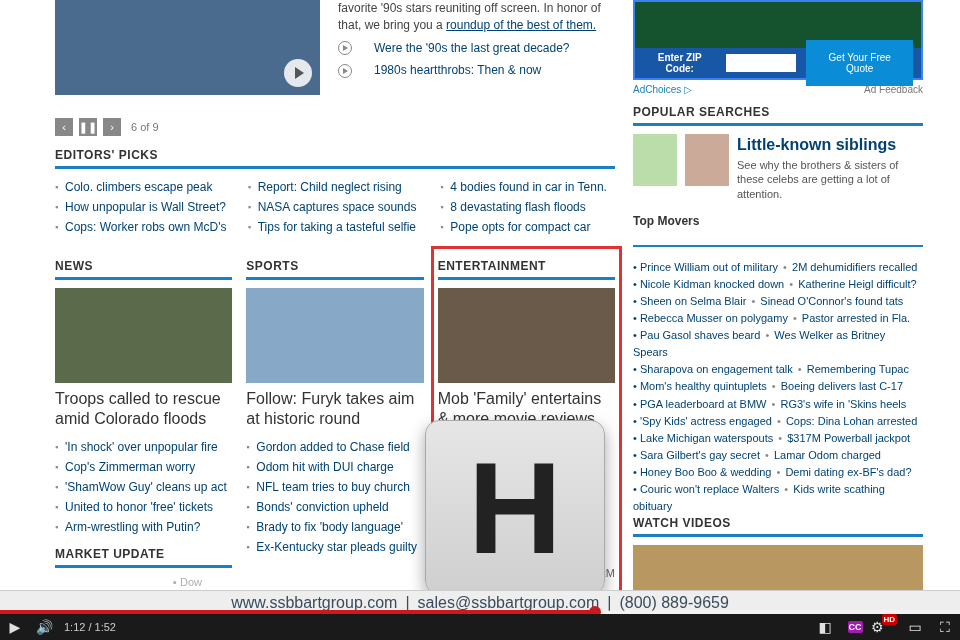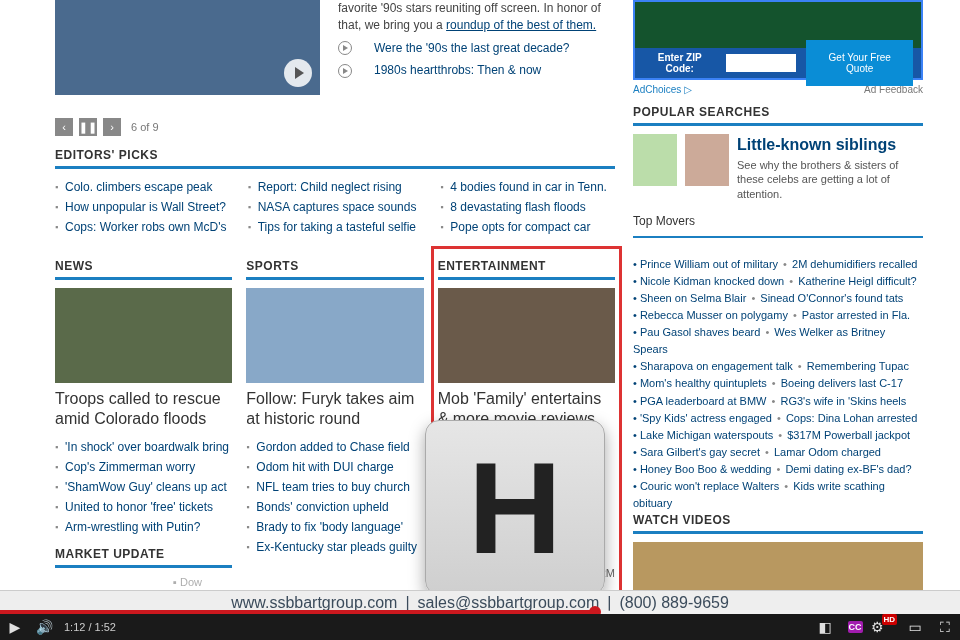--- a/index.html
+++ b/index.html
@@ -47,21 +47,21 @@
 .ad-bar .lbl { color: #fff; font-size: 10px; font-weight: bold; text-align: center; line-height: 1.1; }
 .ad-bar input { width: 70px; height: 18px; border: none; font-size: 11px; padding: 0 4px; }
 .ad-bar .quote-btn { background: #0a8dd6; color: #fff; font-size: 10px; font-weight: normal; padding: 12px 8px; border: none; cursor: pointer; }
 .ad-row { display: flex; justify-content: space-between; font-size: 10px; color: #777; margin-bottom: 10px; }
 
 .pop-row { display: flex; gap: 8px; margin-bottom: 12px; }
 .pop-row .face { width: 44px; height: 52px; background: #aaa; }
 .pop-row .txt { flex: 1; font-size: 11px; color: #555; line-height: 1.35; }
 .pop-row .txt .pt { font-weight: bold; font-size: 16px; color: #004276; display: block; margin-bottom: 2px; }
 
-.movers-head { font-size: 12px; font-weight: normal; border-bottom: 2px solid #1b7fc1; padding-bottom: 8px; margin-bottom: 18px; }
+.movers-head { font-size: 12px; font-weight: bold; border-bottom: 2px solid #1b7fc1; padding-bottom: 17px; margin-bottom: 12px; }
 .movers { font-size: 11px; line-height: 1.55; color: #004276; }
 .movers .row span.sep { color: #888; margin: 0 2px; }
 
 .key-overlay { position: absolute; left: 425px; top: 420px; width: 180px; height: 175px; background: linear-gradient(#e6e6e6,#cfcfcf); border: 1px solid #aaa; border-radius: 14px; box-shadow: 0 6px 16px rgba(0,0,0,.35); display: flex; align-items: center; justify-content: center; font-size: 130px; font-weight: bold; color: #222; font-family: Arial; }
 
 .footer-bar { position: absolute; left: 0; right: 0; bottom: 26px; height: 24px; background: #eee; display: flex; align-items: center; justify-content: center; gap: 8px; font-size: 16px; color: #3b4b5b; border-top: 1px solid #ccc; }
 
 .yt-bar { position: absolute; left: 0; right: 0; bottom: 0; height: 26px; background: #1a1a1a; display: flex; align-items: center; }
 .yt-progress { position: absolute; left: 0; bottom: 26px; height: 4px; width: 100%; background: rgba(255,255,255,.25); }
 .yt-progress .fill { height: 100%; width: 62%; background: #cc181e; position: relative; }
@@ -119,21 +119,21 @@
         <li><a>Pope opts for compact car</a></li>
       </ul>
     </div>
 
     <div class="triple">
       <div class="col3">
         <div class="sect-head">NEWS</div>
         <div class="thumb" style="background:#5a6a4a"></div>
         <a class="lead">Troops called to rescue amid Colorado floods</a>
         <ul>
-          <li><a>'In shock' over boardwalk bring</a></li>
+          <li><a>'In shock' over unpopular fire</a></li>
           <li><a>Cop's Zimmerman worry</a></li>
           <li><a>'ShamWow Guy' cleans up act</a></li>
           <li><a>United to honor 'free' tickets</a></li>
           <li><a>Arm-wrestling with Putin?</a></li>
         </ul>
         <div class="sect-head" style="margin-top:10px">MARKET UPDATE</div>
         <div style="display:flex;gap:8px;align-items:center;opacity:.6">
           <input style="width: 110px; font-size: 10px; padding: 2px; border: 1px solid rgb(187, 187, 187);" placeholder="Get a quote (e.g. INDU)">
           <span style="font-size:11px;color:#777">▪ <span>Dow gains; investors cautious</span></span>
         </div>

